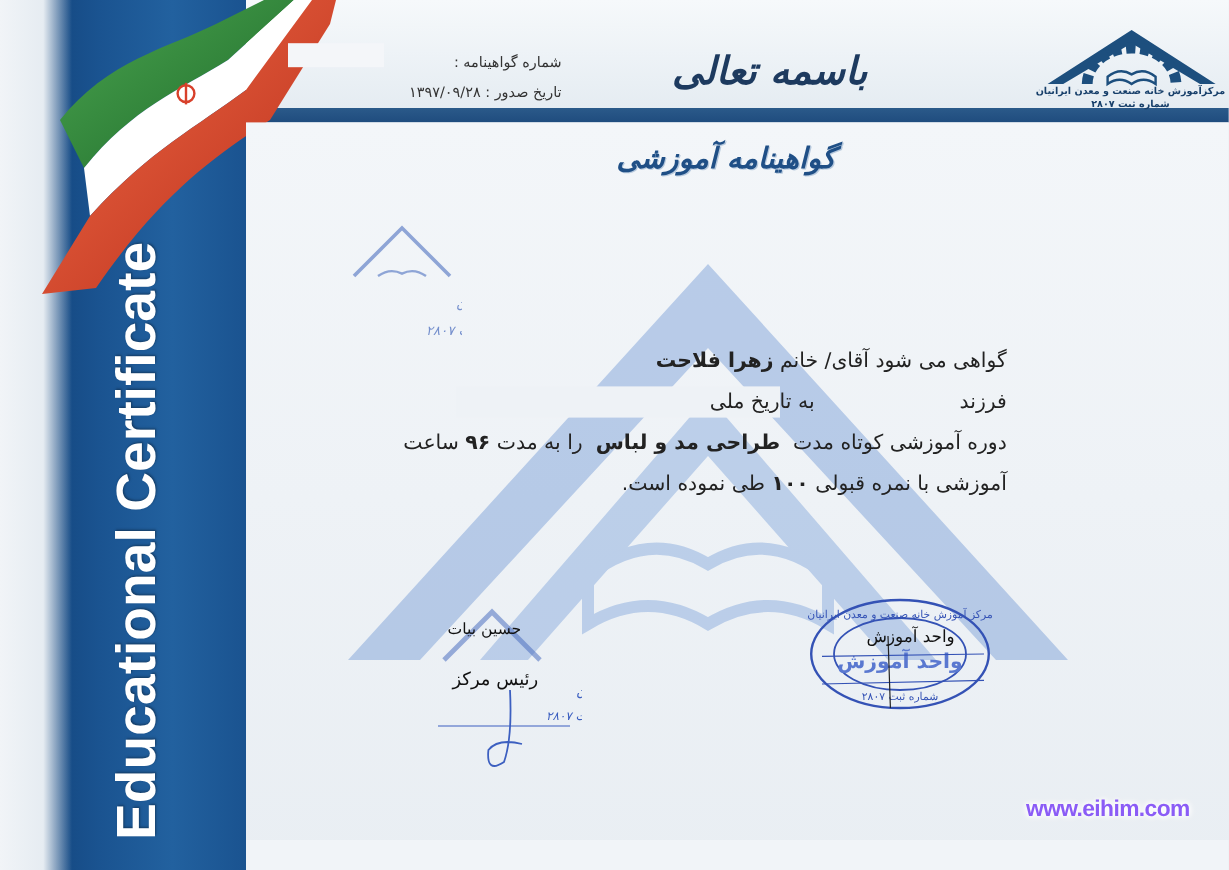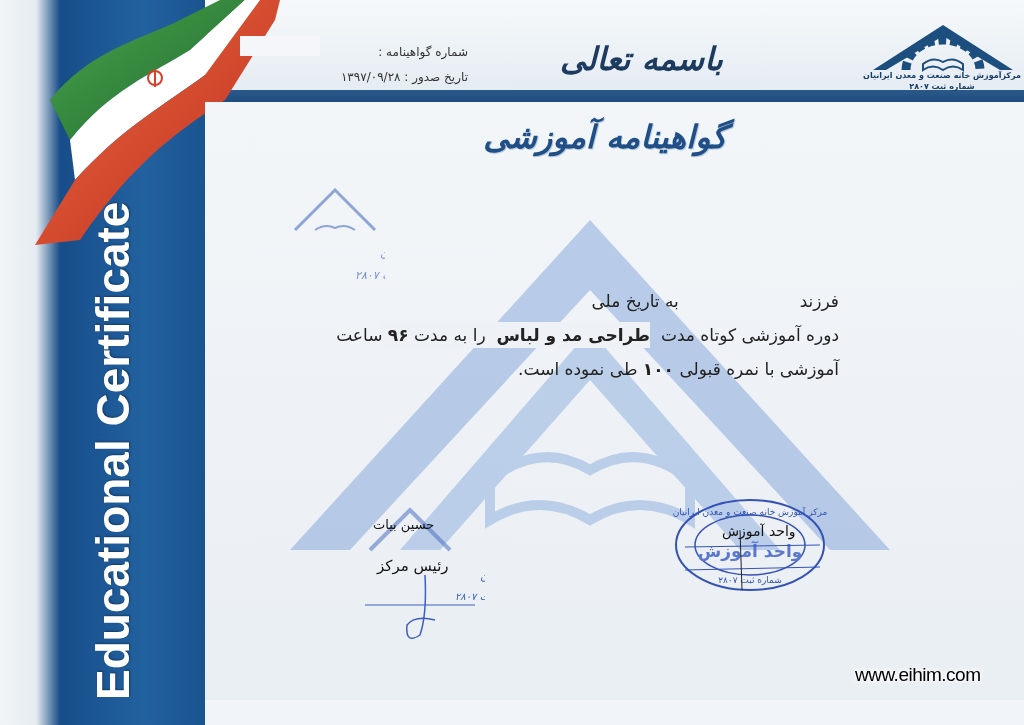--- a/index.html
+++ b/index.html
@@ -41,40 +41,40 @@
   .basmala { position: absolute; left: 560px; top: 40px; font-family: "DejaVu Serif", serif;
     font-style: italic; font-weight: bold; font-size: 32px; color: #1d3a5f; direction: rtl; }
 
   .redact1 { position: absolute; left: 240px; top: 36px; width: 80px; height: 20px; background: #f4f6f9; }
 
   .logo { position: absolute; left: 868px; top: 20px; width: 150px; height: 74px; }
   .logo-text { position: absolute; left: 862px; top: 70px; width: 160px; text-align: center;
     font-size: 8px; font-weight: bold; color: #173f6a; direction: rtl; line-height: 11px; }
 
   .main-title { position: absolute; left: 430px; top: 118px; width: 350px; text-align: center;
-    font-family: "DejaVu Sans", sans-serif; font-weight: bold; font-style: italic; font-size: 32px;
+    font-family: "DejaVu Sans", sans-serif; font-weight: bold; font-style: italic; font-size: 24px;
     color: #1f4f86; direction: rtl; text-shadow: 1px 1px 0 #b7c9dd; }
 
   .stamp-left-top { position: absolute; left: 235px; top: 175px; width: 150px; height: 120px; }
 
   .body-text { position: absolute; right: 185px; top: 284px; width: 540px; direction: rtl;
     text-align: right; font-size: 17px; color: #222; line-height: 34px; }
   .body-text .bold { font-weight: bold; }
   .line { white-space: nowrap; }
   .redact2 { position: absolute; left: 380px; top: 322px; width: 270px; height: 26px; background: #eef2f6; }
 
   .sig-left { position: absolute; left: 335px; top: 505px; width: 150px; height: 150px; }
   .sig-left .name { position: absolute; left: 38px; top: 12px; font-size: 13px; color: #111; direction: rtl; text-align: center; }
   .sig-left .title { position: absolute; left: 42px; top: 52px; font-size: 15px; color: #111; direction: rtl; }
 
   .sig-right { position: absolute; left: 670px; top: 495px; width: 160px; height: 100px; }
   .sig-right .title { position: absolute; left: 52px; top: 28px; font-size: 14px; color: #111; direction: rtl; }
 
   .website { position: absolute; left: 855px; top: 664px; font-family: "Liberation Sans", sans-serif;
-    font-weight: normal; font-size: 19px; color: #000000; letter-spacing: -0.5px;
+    font-weight: bold; font-size: 19px; color: #8b5cf6; letter-spacing: -0.5px;
     text-shadow: 0 0 4px #fff, 0 0 6px #fff, 0 0 8px #fff; }
   .bottom-strip { position: absolute; left: 205px; right: 0; top: 700px; height: 25px; background: #f1f4f8; }
 </style>
 </head>
 <body>
 
 <div class="paper">
 
   <div class="top-band"></div>
   <div class="top-band-light"></div>
@@ -138,20 +138,24 @@
   <svg class="stamp-left-top" viewBox="0 0 150 120">
     <path d="M60 55 L100 15 L140 55" fill="none" stroke="#4d6fbf" stroke-width="3" opacity=".6"></path>
     <path d="M80 55 Q90 48 100 53 Q110 48 120 55" fill="none" stroke="#4d6fbf" stroke-width="2" opacity=".6"></path>
     <text x="145" y="82" text-anchor="end" font-size="11" fill="#4d6fbf" opacity=".75" direction="rtl" font-style="italic">مرکزآموزش خانه صنعت و معدن ایرانیان</text>
     <text x="120" y="104" text-anchor="end" font-size="11" fill="#4d6fbf" opacity=".75" direction="rtl" font-style="italic">شماره ثبت ۲۸۰۷</text>
   </svg>
 
   <div class="redact2"></div>
   <div class="body-text">
     <div class="line">
+      <span>گواهی می شود آقای/ خانم</span>
+      <span class="bold">زهرا فلاحت</span>
+    </div>
+    <div class="line">
       <span>فرزند</span>
       <span style="display:inline-block;width:110px;"></span>
       <span>به تاریخ ملی</span>
     </div>
     <div class="line">
       <span>دوره آموزشی کوتاه مدت</span>
       &nbsp;<span class="bold">طراحی مد و لباس</span>&nbsp;
       <span>را به مدت</span>
       <span class="bold">۹۶</span>
       <span>ساعت</span>

